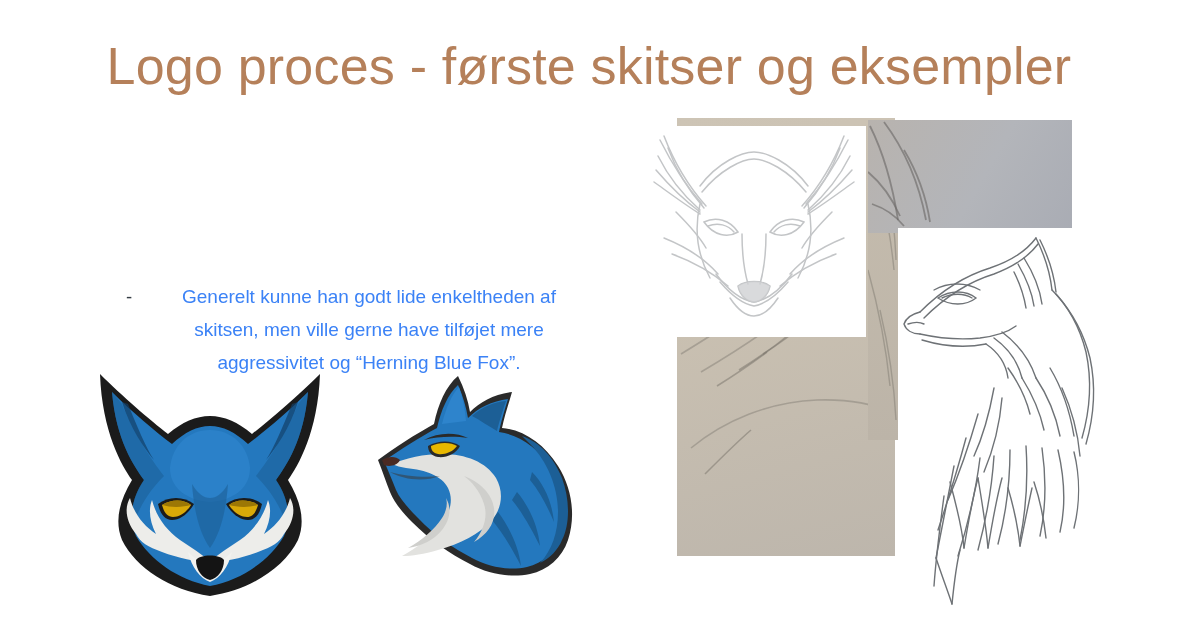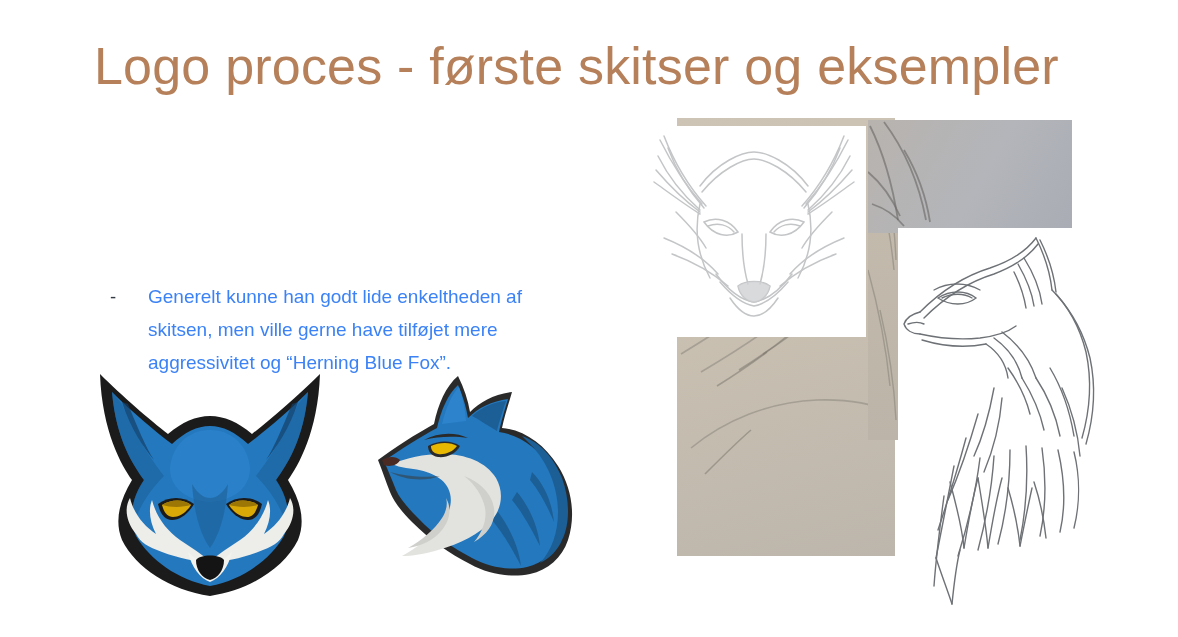--- a/index.html
+++ b/index.html
@@ -10,20 +10,21 @@
   }
   body {
     font-family: "Liberation Sans", sans-serif;
   }
   #slide {
     position: relative;
     width: 1178px;
     height: 637px;
     background: #ffffff;
     overflow: hidden;
+    text-align: center;
   }
 
   
   #slide-title {
     position: absolute;
     left: 94px;
     top: 36px;
     width: 990px;
     font-size: 52px;
     line-height: 60px;

